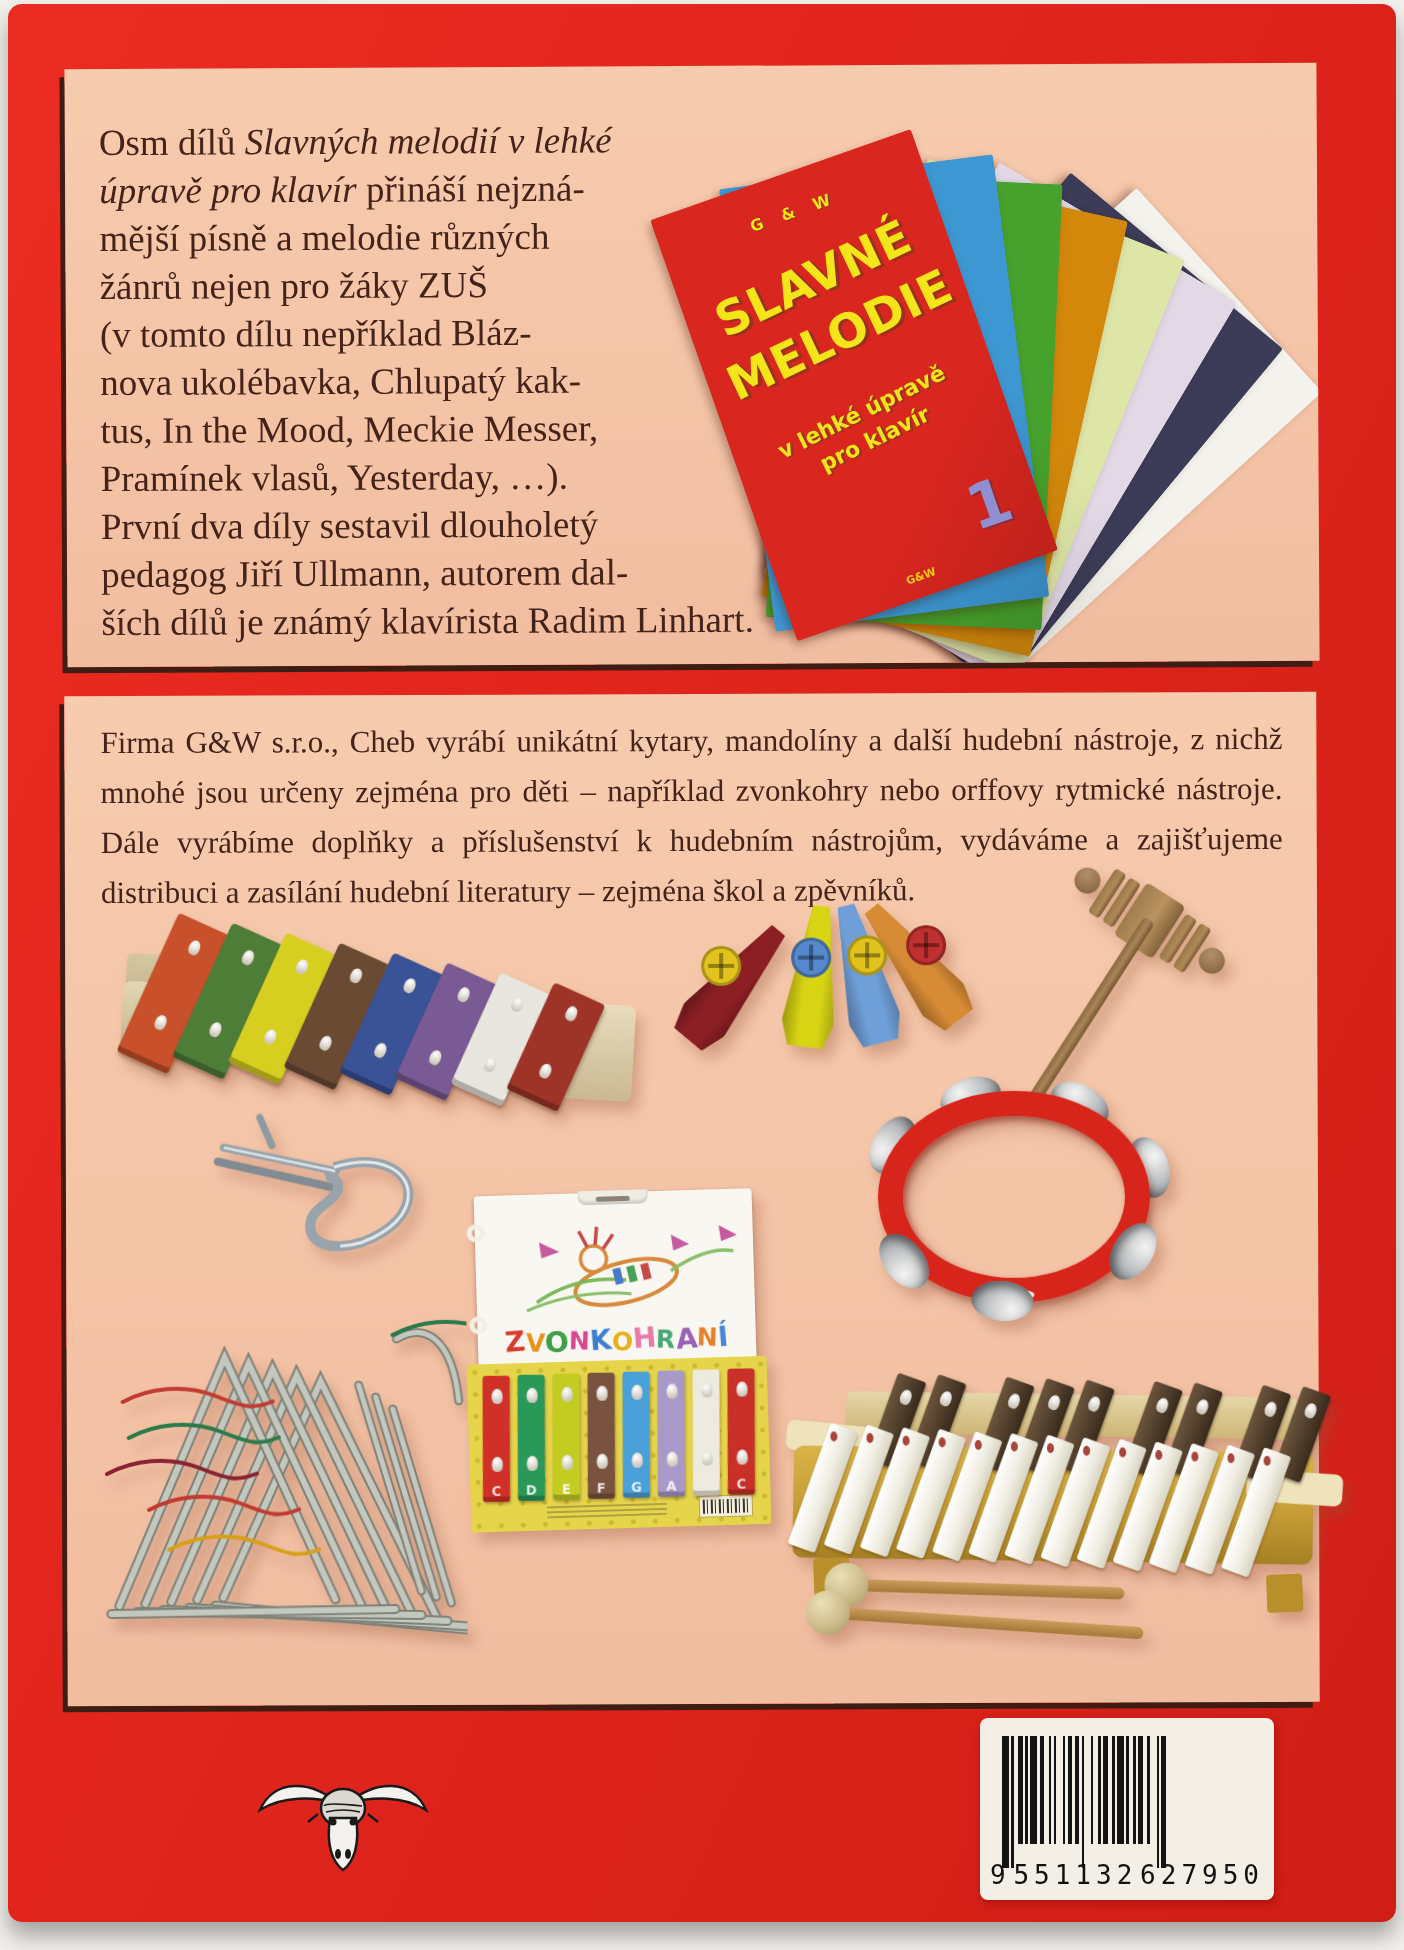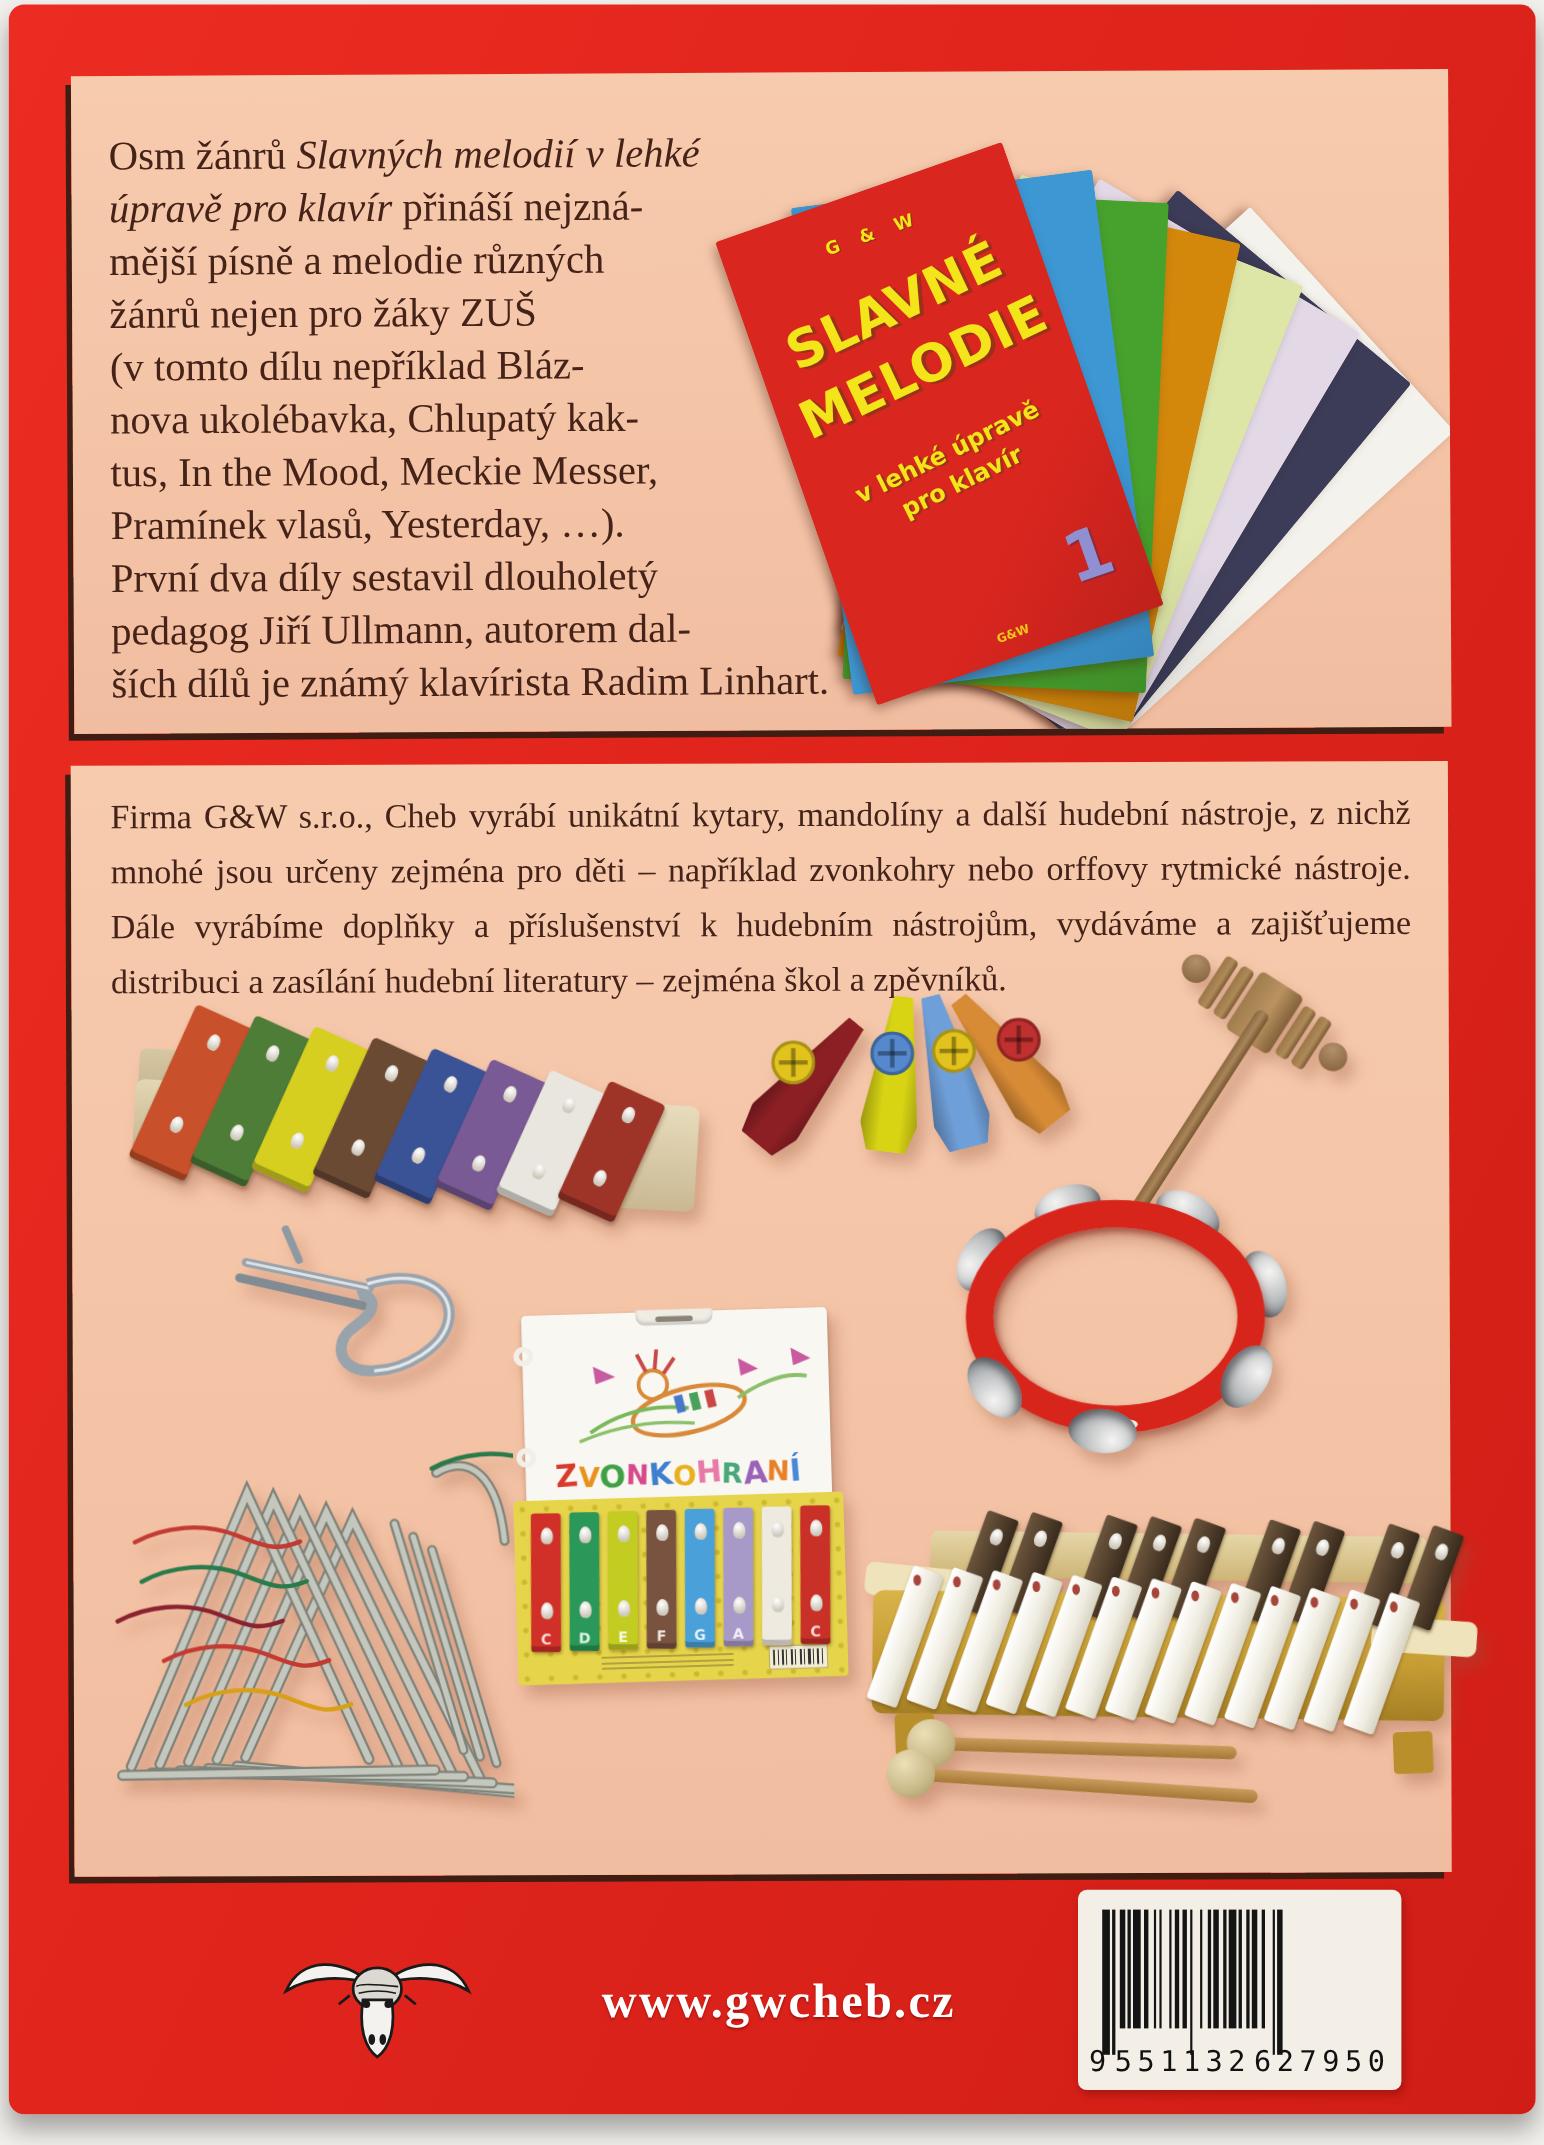--- a/index.html
+++ b/index.html
@@ -142,21 +142,21 @@
   .bc-digits{position:absolute;left:10px;bottom:10px;right:10px;display:flex;justify-content:space-between;
              font:26px "DejaVu Sans Mono",monospace;color:#111;}
 </style>
 </head>
 <body>
 
 <div class="cover" data-interactable="false">
 
   <section class="panel panel-top" data-interactable="false">
     <div class="tp" id="top-paragraph" data-interactable="false">
-        <div class="tp-line" data-interactable="false"><span data-interactable="false">Osm žánrů </span><span class="it" data-interactable="false">Slavných melodií v lehké</span></div>
+        <div class="tp-line" data-interactable="false"><span data-interactable="false">Osm dílů </span><span class="it" data-interactable="false">Slavných melodií v lehké</span></div>
         <div class="tp-line" data-interactable="false"><span class="it" data-interactable="false">úpravě pro klavír</span><span data-interactable="false"> přináší nejzná-</span></div>
         <div class="tp-line" data-interactable="false"><span data-interactable="false">mější písně a melodie různých</span></div>
         <div class="tp-line" data-interactable="false"><span data-interactable="false">žánrů nejen pro žáky ZUŠ</span></div>
         <div class="tp-line" data-interactable="false"><span data-interactable="false">(v tomto dílu nepříklad Bláz-</span></div>
         <div class="tp-line" data-interactable="false"><span data-interactable="false">nova ukolébavka, Chlupatý kak-</span></div>
         <div class="tp-line" data-interactable="false"><span data-interactable="false">tus, In the Mood, Meckie Messer,</span></div>
         <div class="tp-line" data-interactable="false"><span data-interactable="false">Pramínek vlasů, Yesterday, …).</span></div>
         <div class="tp-line" data-interactable="false"><span data-interactable="false">První dva díly sestavil dlouholetý</span></div>
         <div class="tp-line" data-interactable="false"><span data-interactable="false">pedagog Jiří Ullmann, autorem dal-</span></div>
         <div class="tp-line" data-interactable="false"><span data-interactable="false">ších dílů je známý klavírista Radim Linhart.</span></div>
@@ -493,21 +493,20 @@
       <path d="M70 40 Q72 36 108 40" stroke="#1a1a1a" stroke-width="1.5" fill="none"></path>
       <path d="M72 46 Q89 42 106 46" stroke="#1a1a1a" stroke-width="1.5" fill="none"></path>
       <path d="M76 52 C72 78 78 96 89 104 C100 96 106 78 102 52 Z" fill="#f4f2ee" stroke="#1a1a1a" stroke-width="2.5"></path>
       <circle cx="79" cy="56" r="3.5" fill="#1a1a1a"></circle>
       <circle cx="99" cy="56" r="3.5" fill="#1a1a1a"></circle>
       <ellipse cx="84" cy="88" rx="3" ry="5" fill="#1a1a1a"></ellipse>
       <ellipse cx="94" cy="88" rx="3" ry="5" fill="#1a1a1a"></ellipse>
       <path d="M64 48 L54 56 M114 48 L124 56" stroke="#1a1a1a" stroke-width="2.5"></path>
     </svg>
   </div>
-  <div class="website" data-interactable="false">www.gwcheb.cz</div>
 
   <div class="barcode" data-interactable="false">
     <div class="bc-bars" id="bc-bars" data-interactable="false">
         <i data-interactable="false" style="width: 7.05px; height: 132px; background: rgb(20, 20, 20);"></i>
         <i data-interactable="false" style="width: 2.35px;"></i>
         <i data-interactable="false" style="width: 2.35px; height: 132px; background: rgb(20, 20, 20);"></i>
         <i data-interactable="false" style="width: 4.7px;"></i>
         <i data-interactable="false" style="width: 4.7px; height: 108px; background: rgb(20, 20, 20);"></i>
         <i data-interactable="false" style="width: 2.35px;"></i>
         <i data-interactable="false" style="width: 2.35px; height: 108px; background: rgb(20, 20, 20);"></i>

